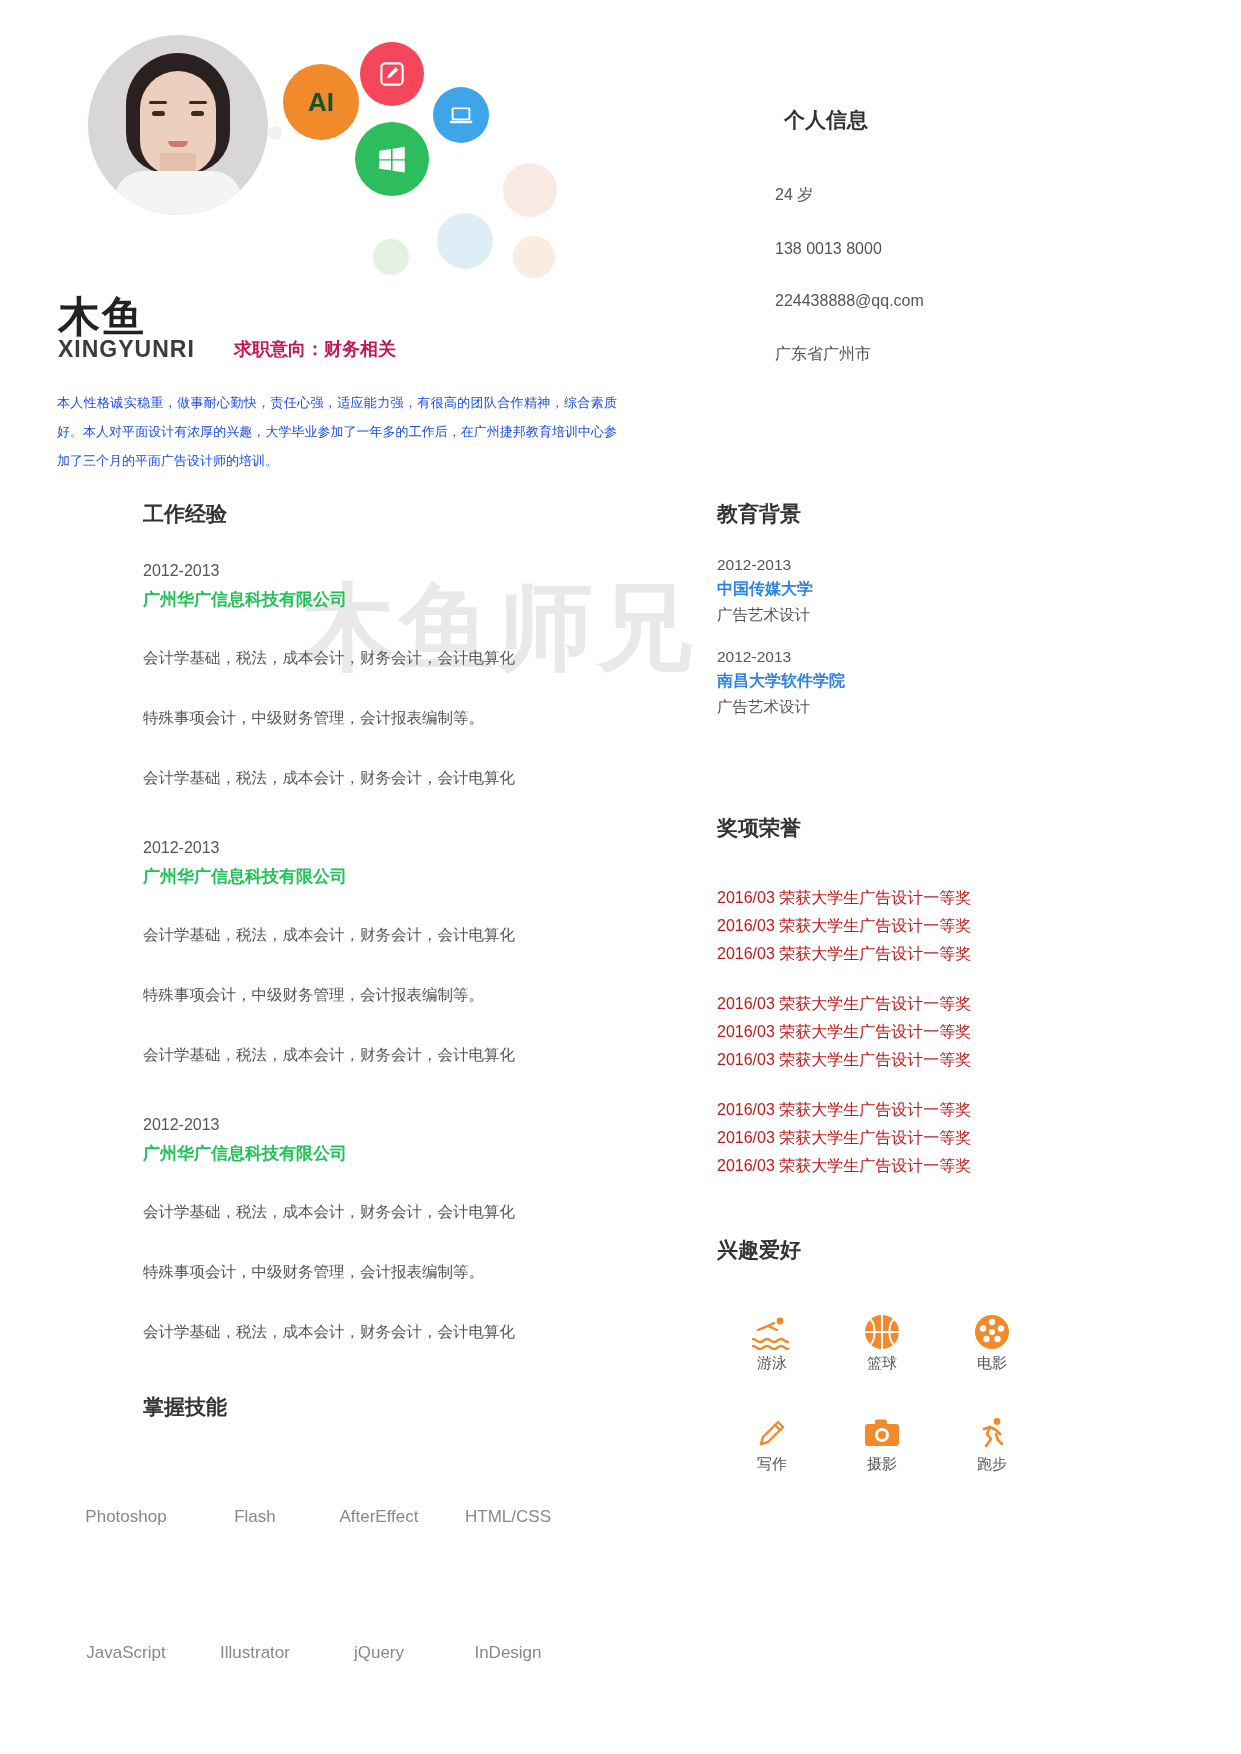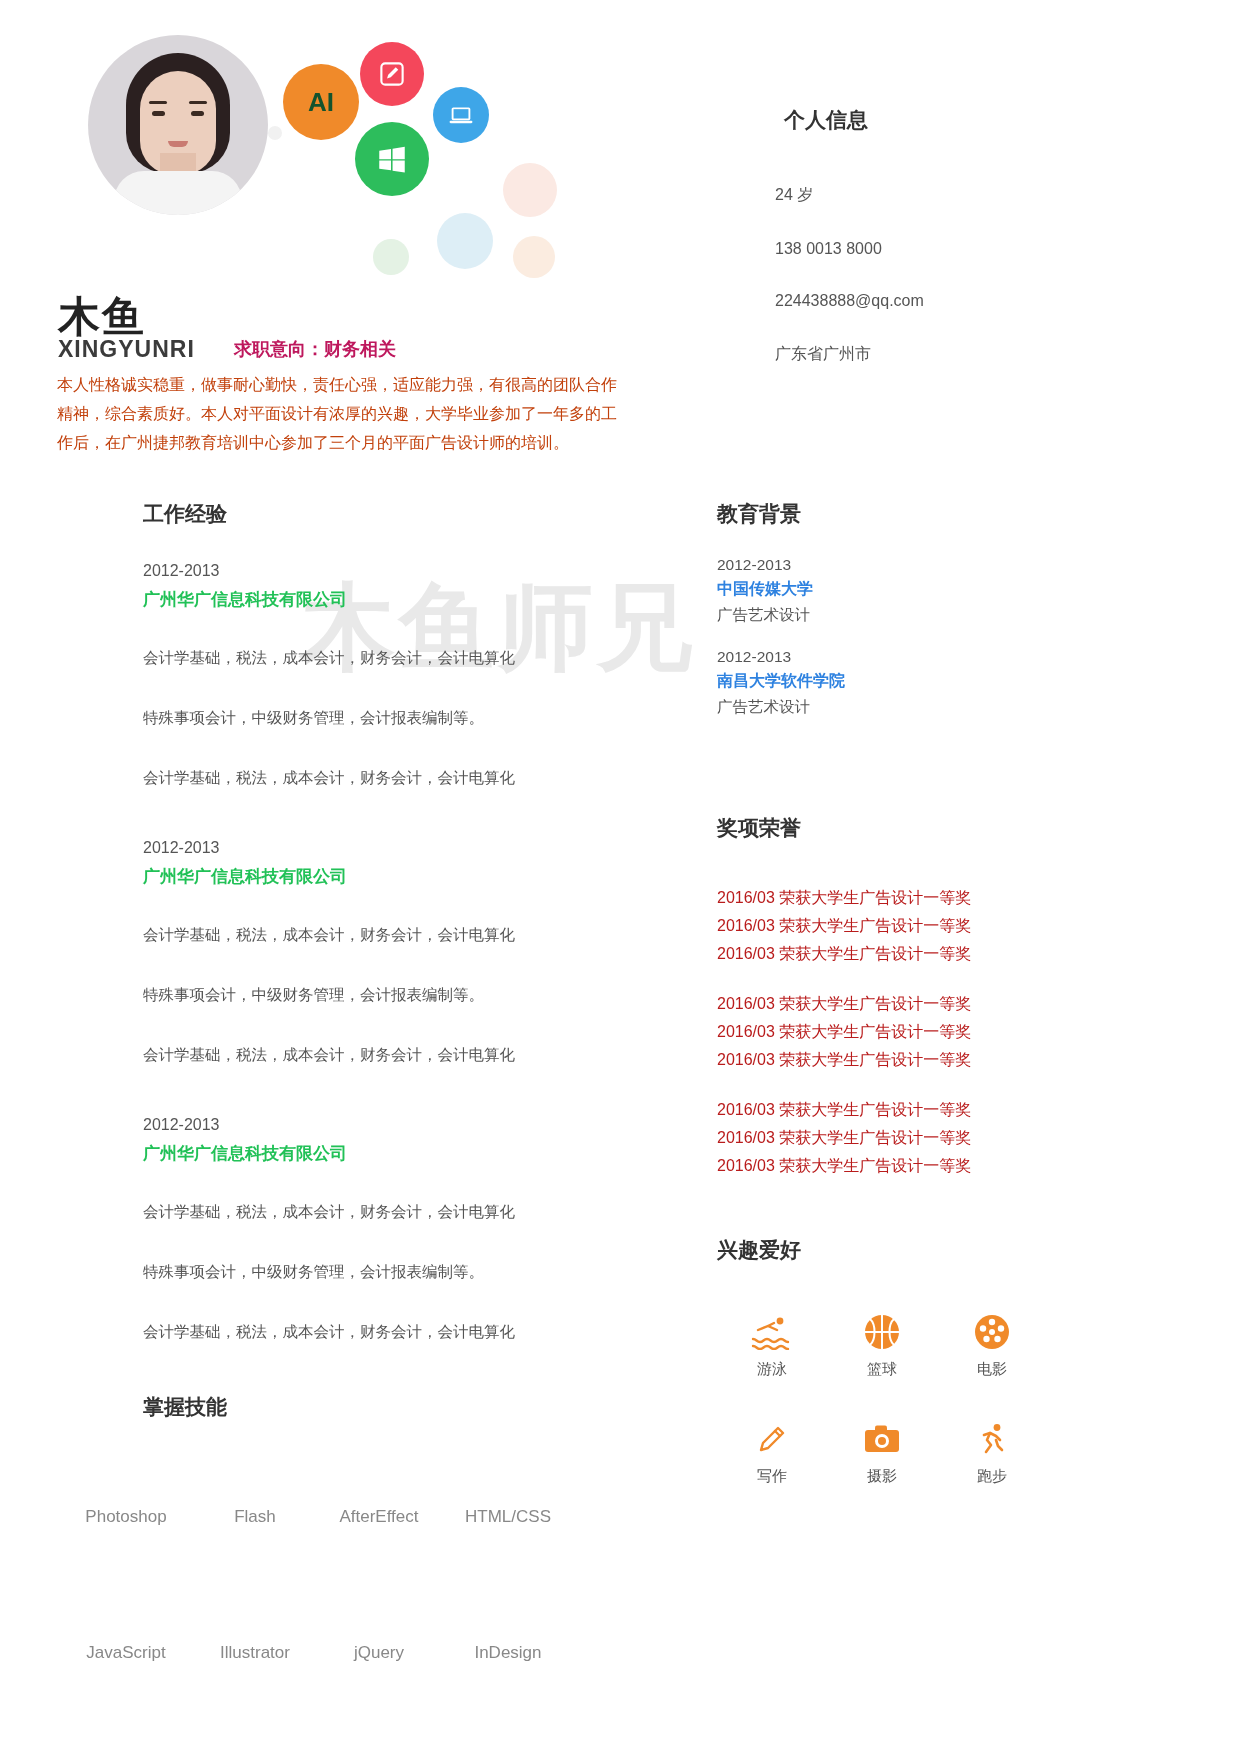--- a/index.html
+++ b/index.html
@@ -121,23 +121,23 @@
   .name-en {
     position:absolute; left: 58px; top: 336px;
     font-size: 23px; font-weight: 700; color: #3b3b3b;
     letter-spacing: 1px;
   }
   .intent {
     position:absolute; left: 234px; top: 337px;
     font-size: 18px; font-weight: 700; color: #be185d;
   }
   .summary {
-    position:absolute; left: 57px; top: 370px;
+    position:absolute; left: 57px; top: 388px;
     width: 560px;
-    font-size: 16px; line-height: 29px; color: #c2410c;
+    font-size: 13px; line-height: 29px; color: #1d4ed8;
     text-align: justify;
   }
 
   
   .sec-title {
     font-size: 21px; font-weight: 700; color: #333;
   }
   .pinfo-title { position:absolute; left: 784px; top: 106px; }
   .pinfo { position:absolute; left: 775px; top: 185px; width: 400px; }
   .pinfo-line {
@@ -180,21 +180,21 @@
   .skill-row.r2 { padding-left: 62px; margin-top: 86px; }
   .skill-row.r2 .skill:nth-child(1){ width: 128px; }
   .skill-row.r2 .skill:nth-child(2){ width: 130px; }
   .skill-row.r2 .skill:nth-child(3){ width: 118px; }
   .skill-row.r2 .skill:nth-child(4){ width: 140px; }
 
   
   .hobbies { margin-left: 17px; display:flex; flex-wrap: wrap; width: 420px; }
   .hobby { width: 110px; text-align:center; margin-bottom: 38px; }
   .hobby .ic { height: 44px; display:flex; align-items:center; justify-content:center; }
-  .hobby .lb { font-size: 15px; color: #555; margin-top: 6px; }
+  .hobby .lb { font-size: 15px; color: #555; margin-top: 0; }
 
   svg { display:block; }
 </style>
 </head>
 <body>
 
 <div class="page">
 
   <div class="watermark">木鱼师兄</div>
 

